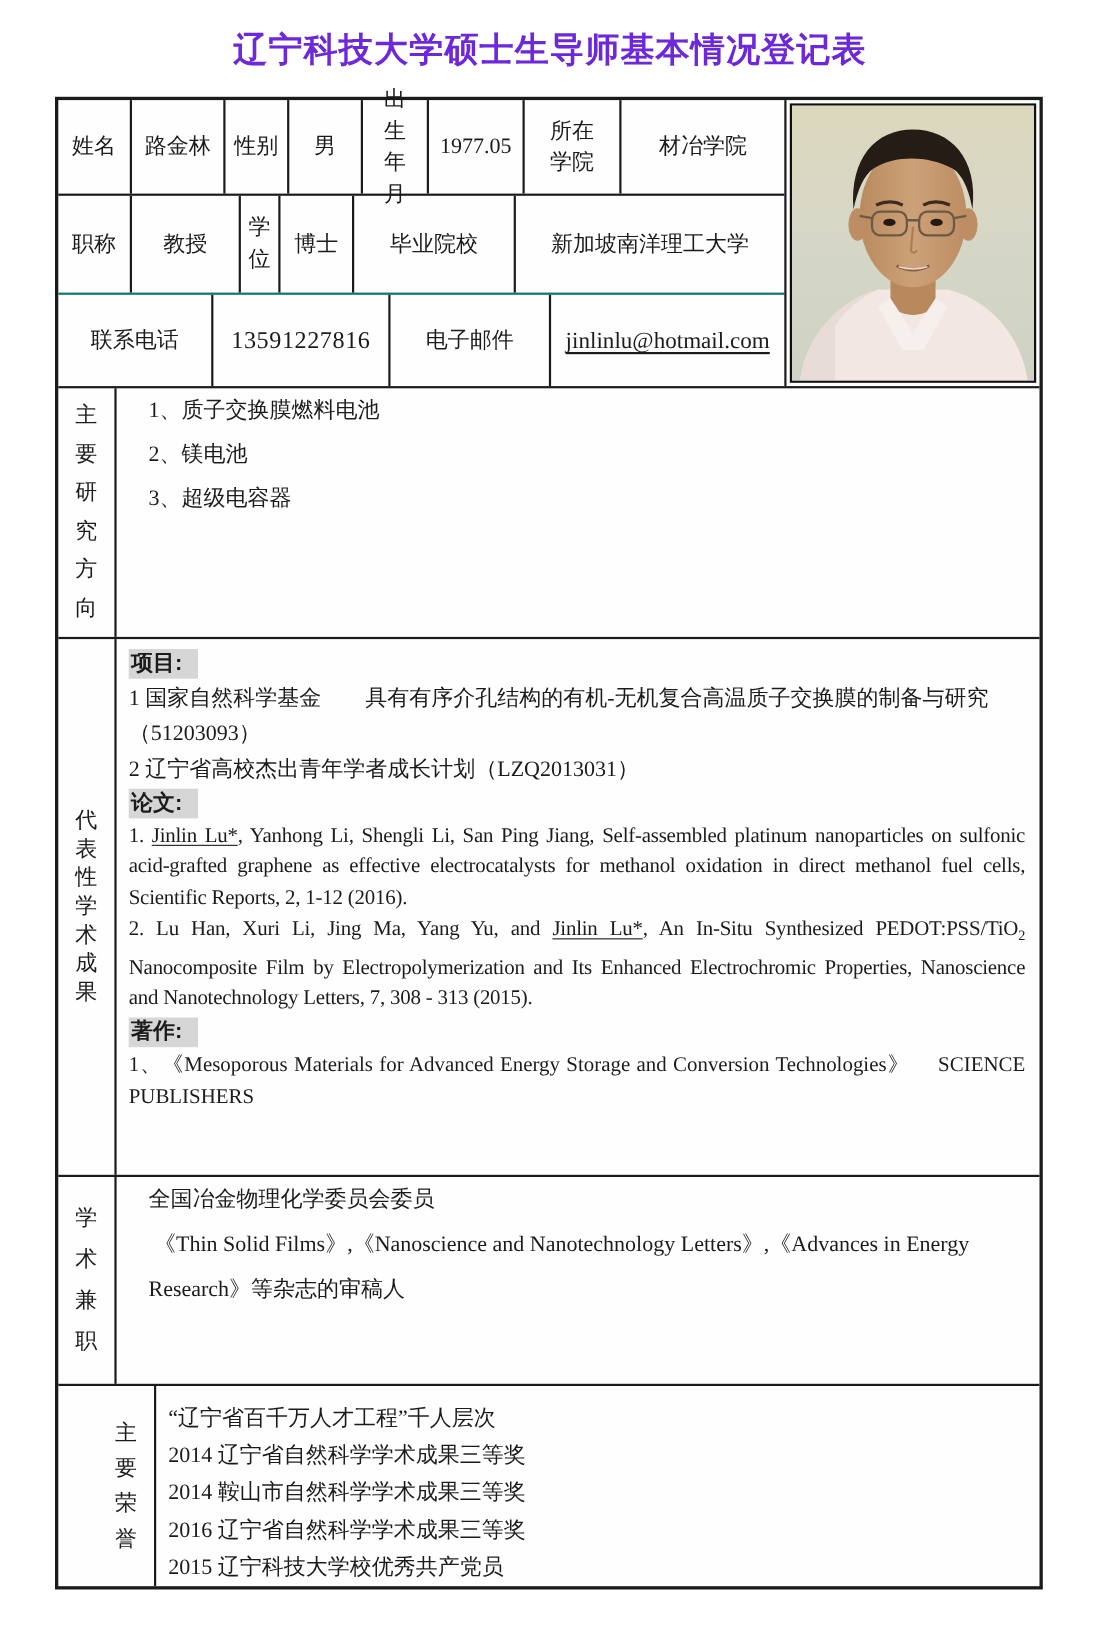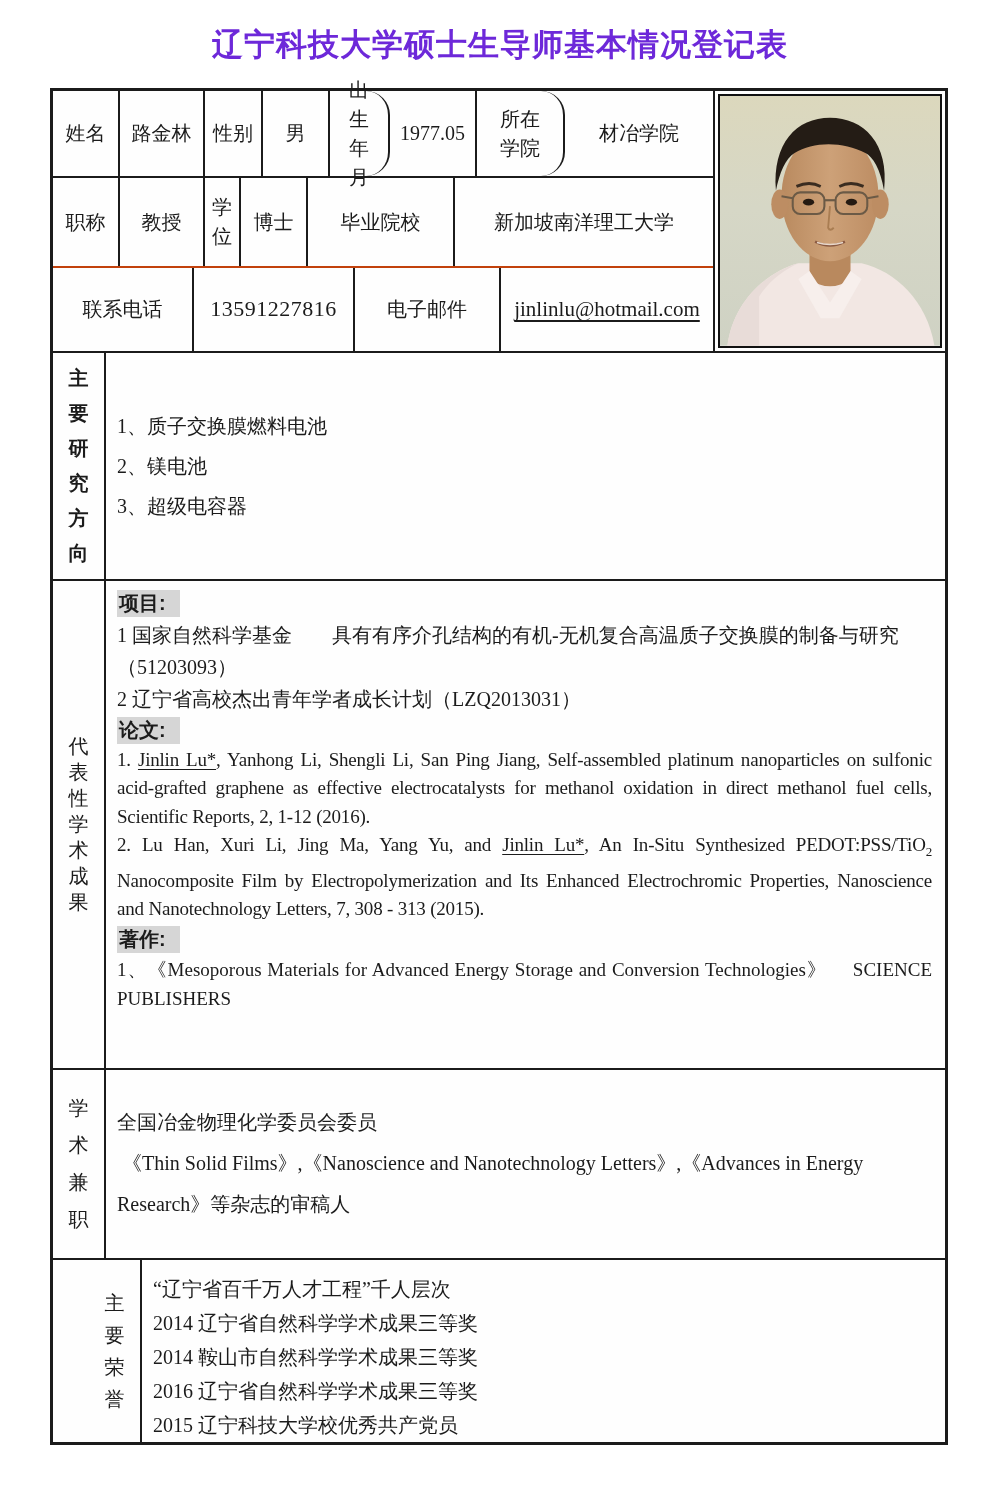--- a/index.html
+++ b/index.html
@@ -45,35 +45,35 @@
     width: 660px;
     display: flex;
     flex-direction: column;
     box-sizing: border-box;
   }
   .info-row {
     display: flex;
     box-sizing: border-box;
   }
   .info-row.r1 { height: 87px; border-bottom: 2px solid #1b1b1b; }
-  .info-row.r2 { height: 90px; border-bottom: 2px solid #c2410c; }
+  .info-row.r2 { height: 90px; border-bottom: 2px solid #0f766e; }
   .info-row.r3 { flex: 1; }
   .cell {
     box-sizing: border-box;
     border-right: 2px solid #1b1b1b;
     display: flex;
     align-items: center;
     justify-content: center;
     text-align: center;
     font-size: 20px;
     line-height: 1.45;
     padding: 2px;
   }
   .cell:last-child { border-right: none; }
-  .cell.wrap2 { padding: 2px 16px; border-radius: 24px; }
+  .cell.wrap2 { padding: 2px 16px; }
   .phone-num { font-size: 22px; letter-spacing: 0.5px; }
   .email { font-size: 21px; text-decoration: underline; text-underline-offset: 4px; }
   .photo-cell {
     flex: 1;
     border-left: 2px solid #1b1b1b;
     box-sizing: border-box;
     padding: 3px;
     display: flex;
   }
   .photo-frame {
@@ -101,34 +101,33 @@
     align-items: center;
     justify-content: center;
   }
   .vlabel {
     width: 22px;
     text-align: center;
     font-size: 20px;
     word-break: break-all;
     line-break: anywhere;
   }
-  .lh-research { line-height: 1.75; font-weight: bold; }
+  .lh-research { line-height: 1.75; }
   .lh-achieve  { line-height: 1.3; }
   .lh-positions{ line-height: 1.85; }
   .lh-honors   { line-height: 1.6; }
   .sec-content {
     flex: 1;
     box-sizing: border-box;
     min-width: 0;
   }
   .center-col {
     display: flex;
     flex-direction: column;
-    justify-content: center;
-    padding-left: 11px;
+    padding-left: 29px;
     padding-right: 14px;
   }
   .line { font-size: 20px; white-space: pre-wrap; }
   .sec-research .line { line-height: 40px; }
   .sec-positions .line { line-height: 41px; }
   .sec-honors { }
   .honors-content { padding: 12px 14px 0 11px; }
   .honors-content .line { line-height: 34px; }
   .achieve-content { padding: 7px 13px 0 11px; }
   .hl-heading {
@@ -168,21 +167,21 @@
         <div class="cell" style="width:58px">性别</div>
         <div class="cell" style="width:67px">男</div>
         <div class="cell wrap2" style="width:60px">出生年月</div>
         <div class="cell" style="width:87px">1977.05</div>
         <div class="cell wrap2" style="width:88px">所在学院</div>
         <div class="cell" style="flex:1">材冶学院</div>
       </div>
 
       <div class="info-row r2">
         <div class="cell" style="width:67px">职称</div>
-        <div class="cell" style="width:85px">教授</div>
+        <div class="cell" style="width:99px">教授</div>
         <div class="cell" style="width:36px">学位</div>
         <div class="cell" style="width:67px">博士</div>
         <div class="cell" style="width:147px">毕业院校</div>
         <div class="cell" style="flex:1">新加坡南洋理工大学</div>
       </div>
 
       <div class="info-row r3">
         <div class="cell" style="width:141px">联系电话</div>
         <div class="cell phone-num" style="width:161px">13591227816</div>
         <div class="cell" style="width:146px">电子邮件</div>

